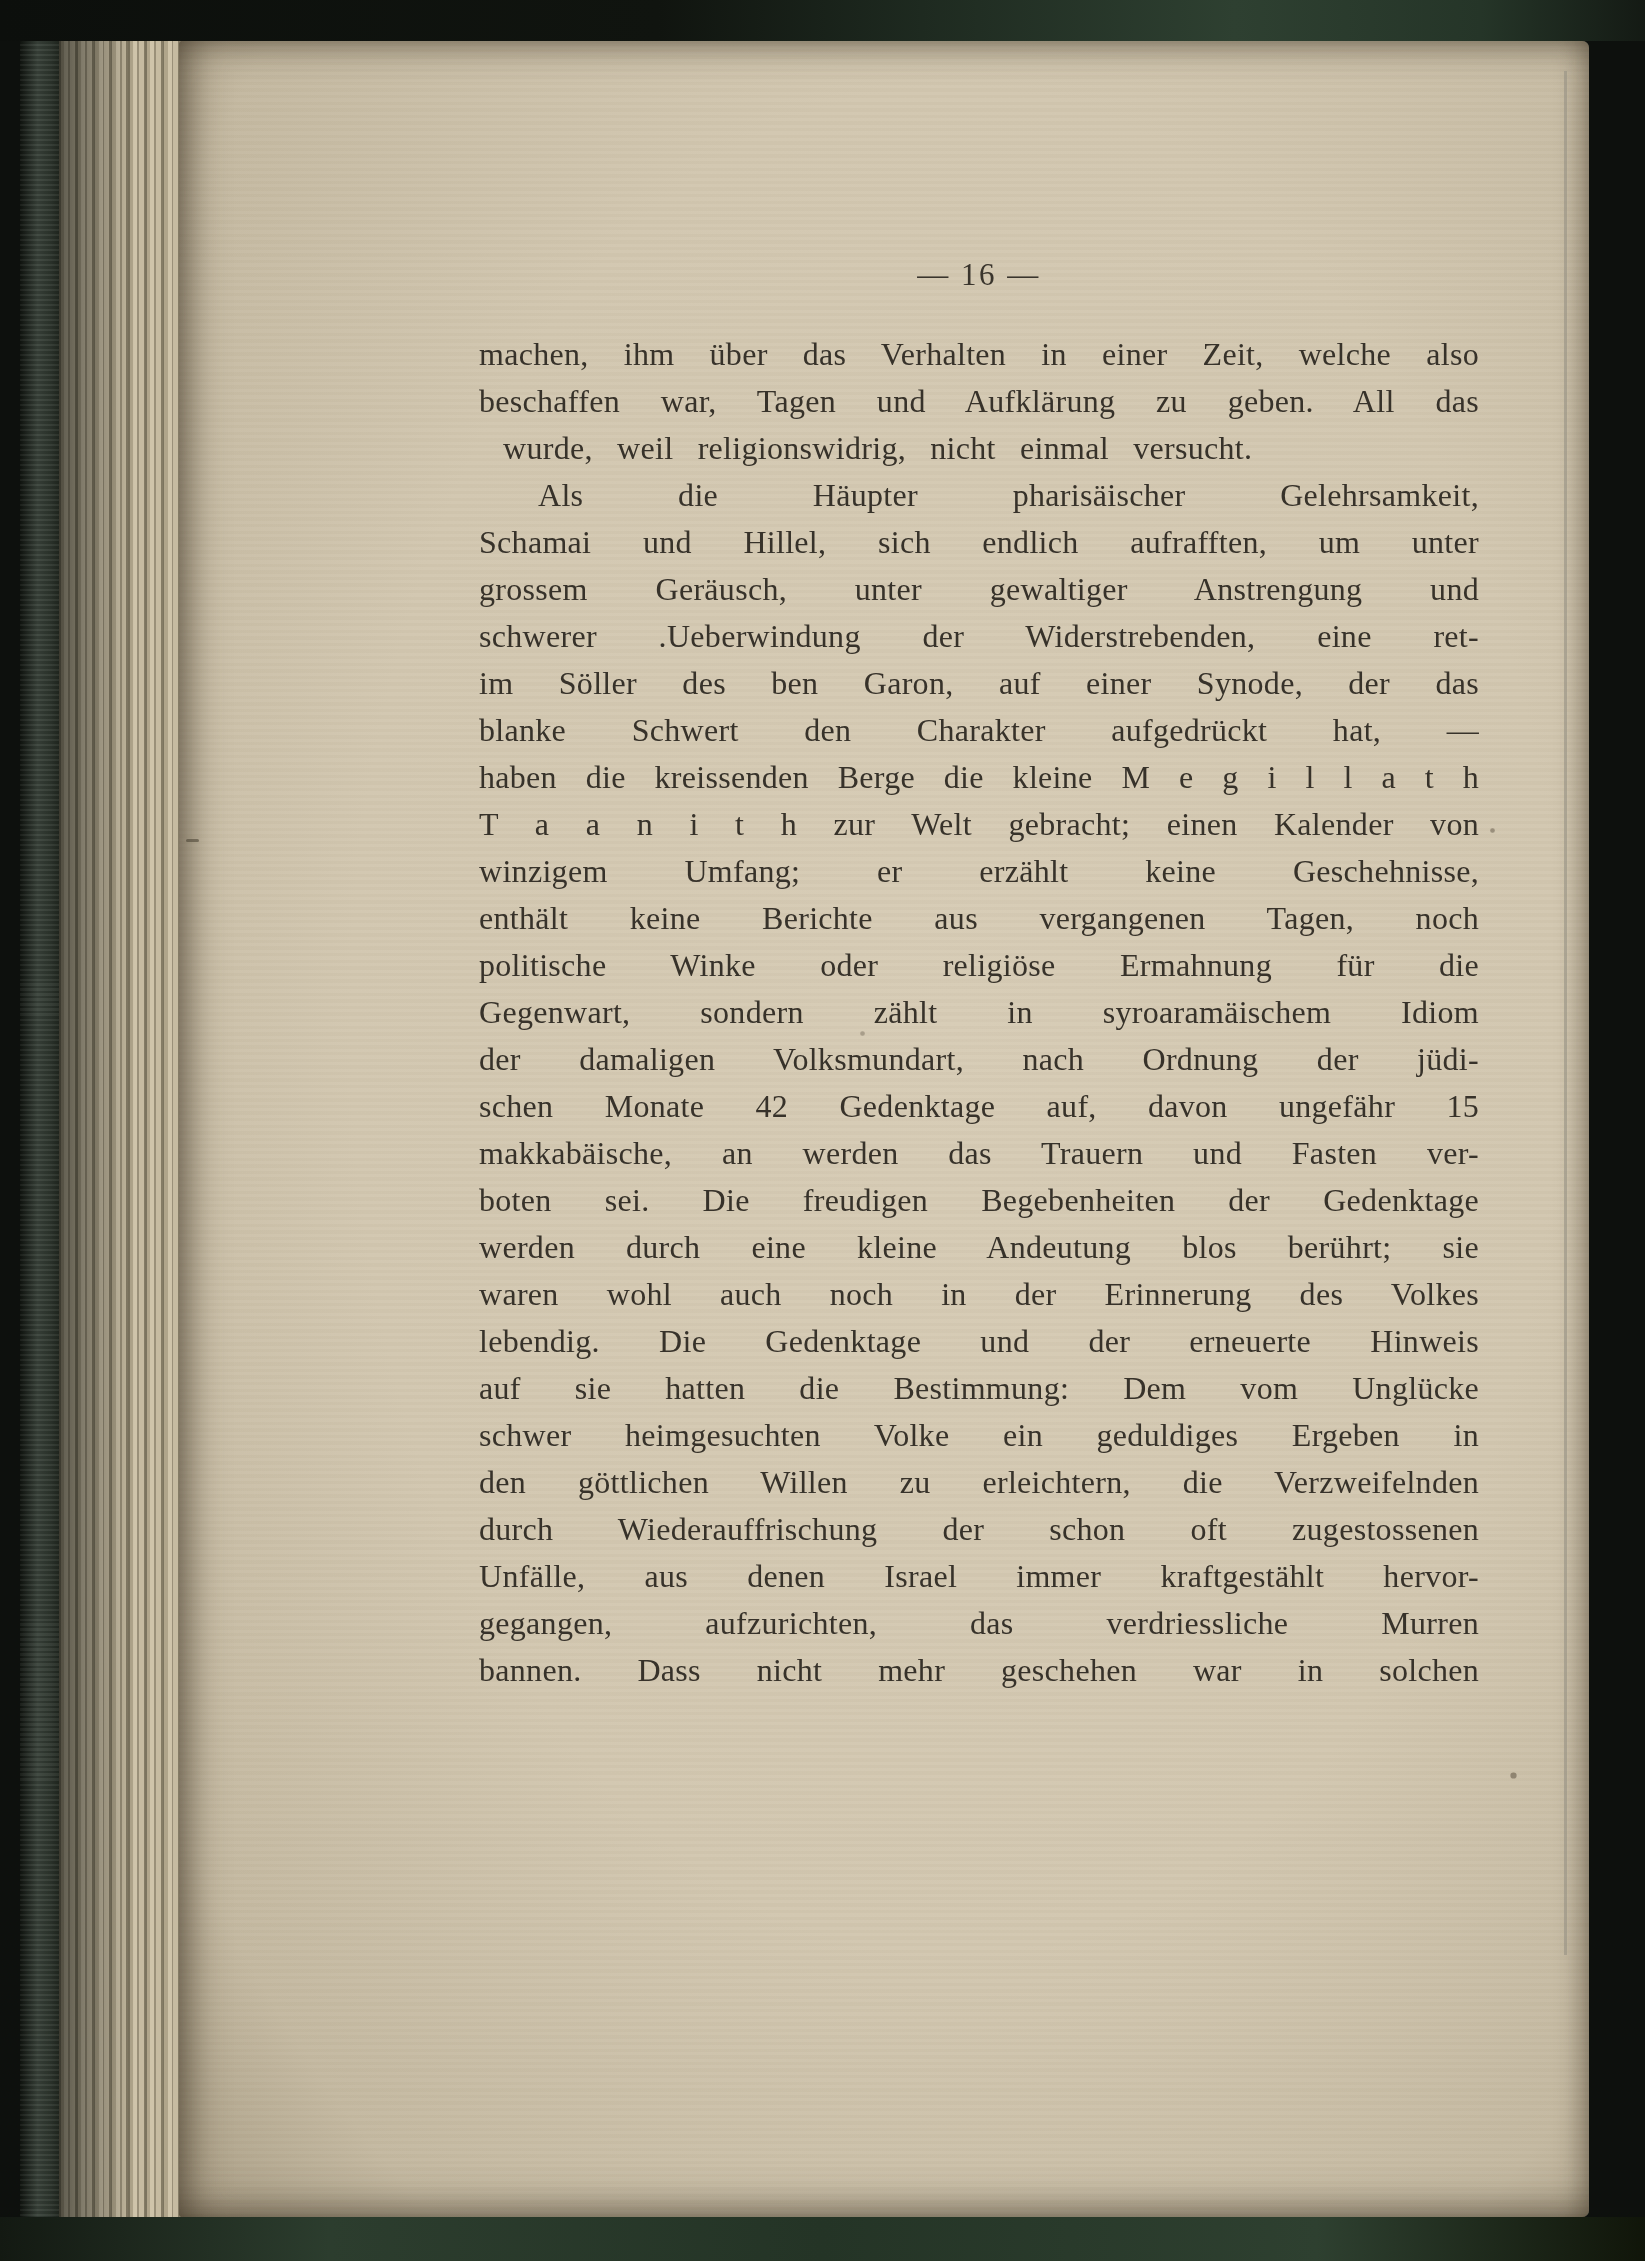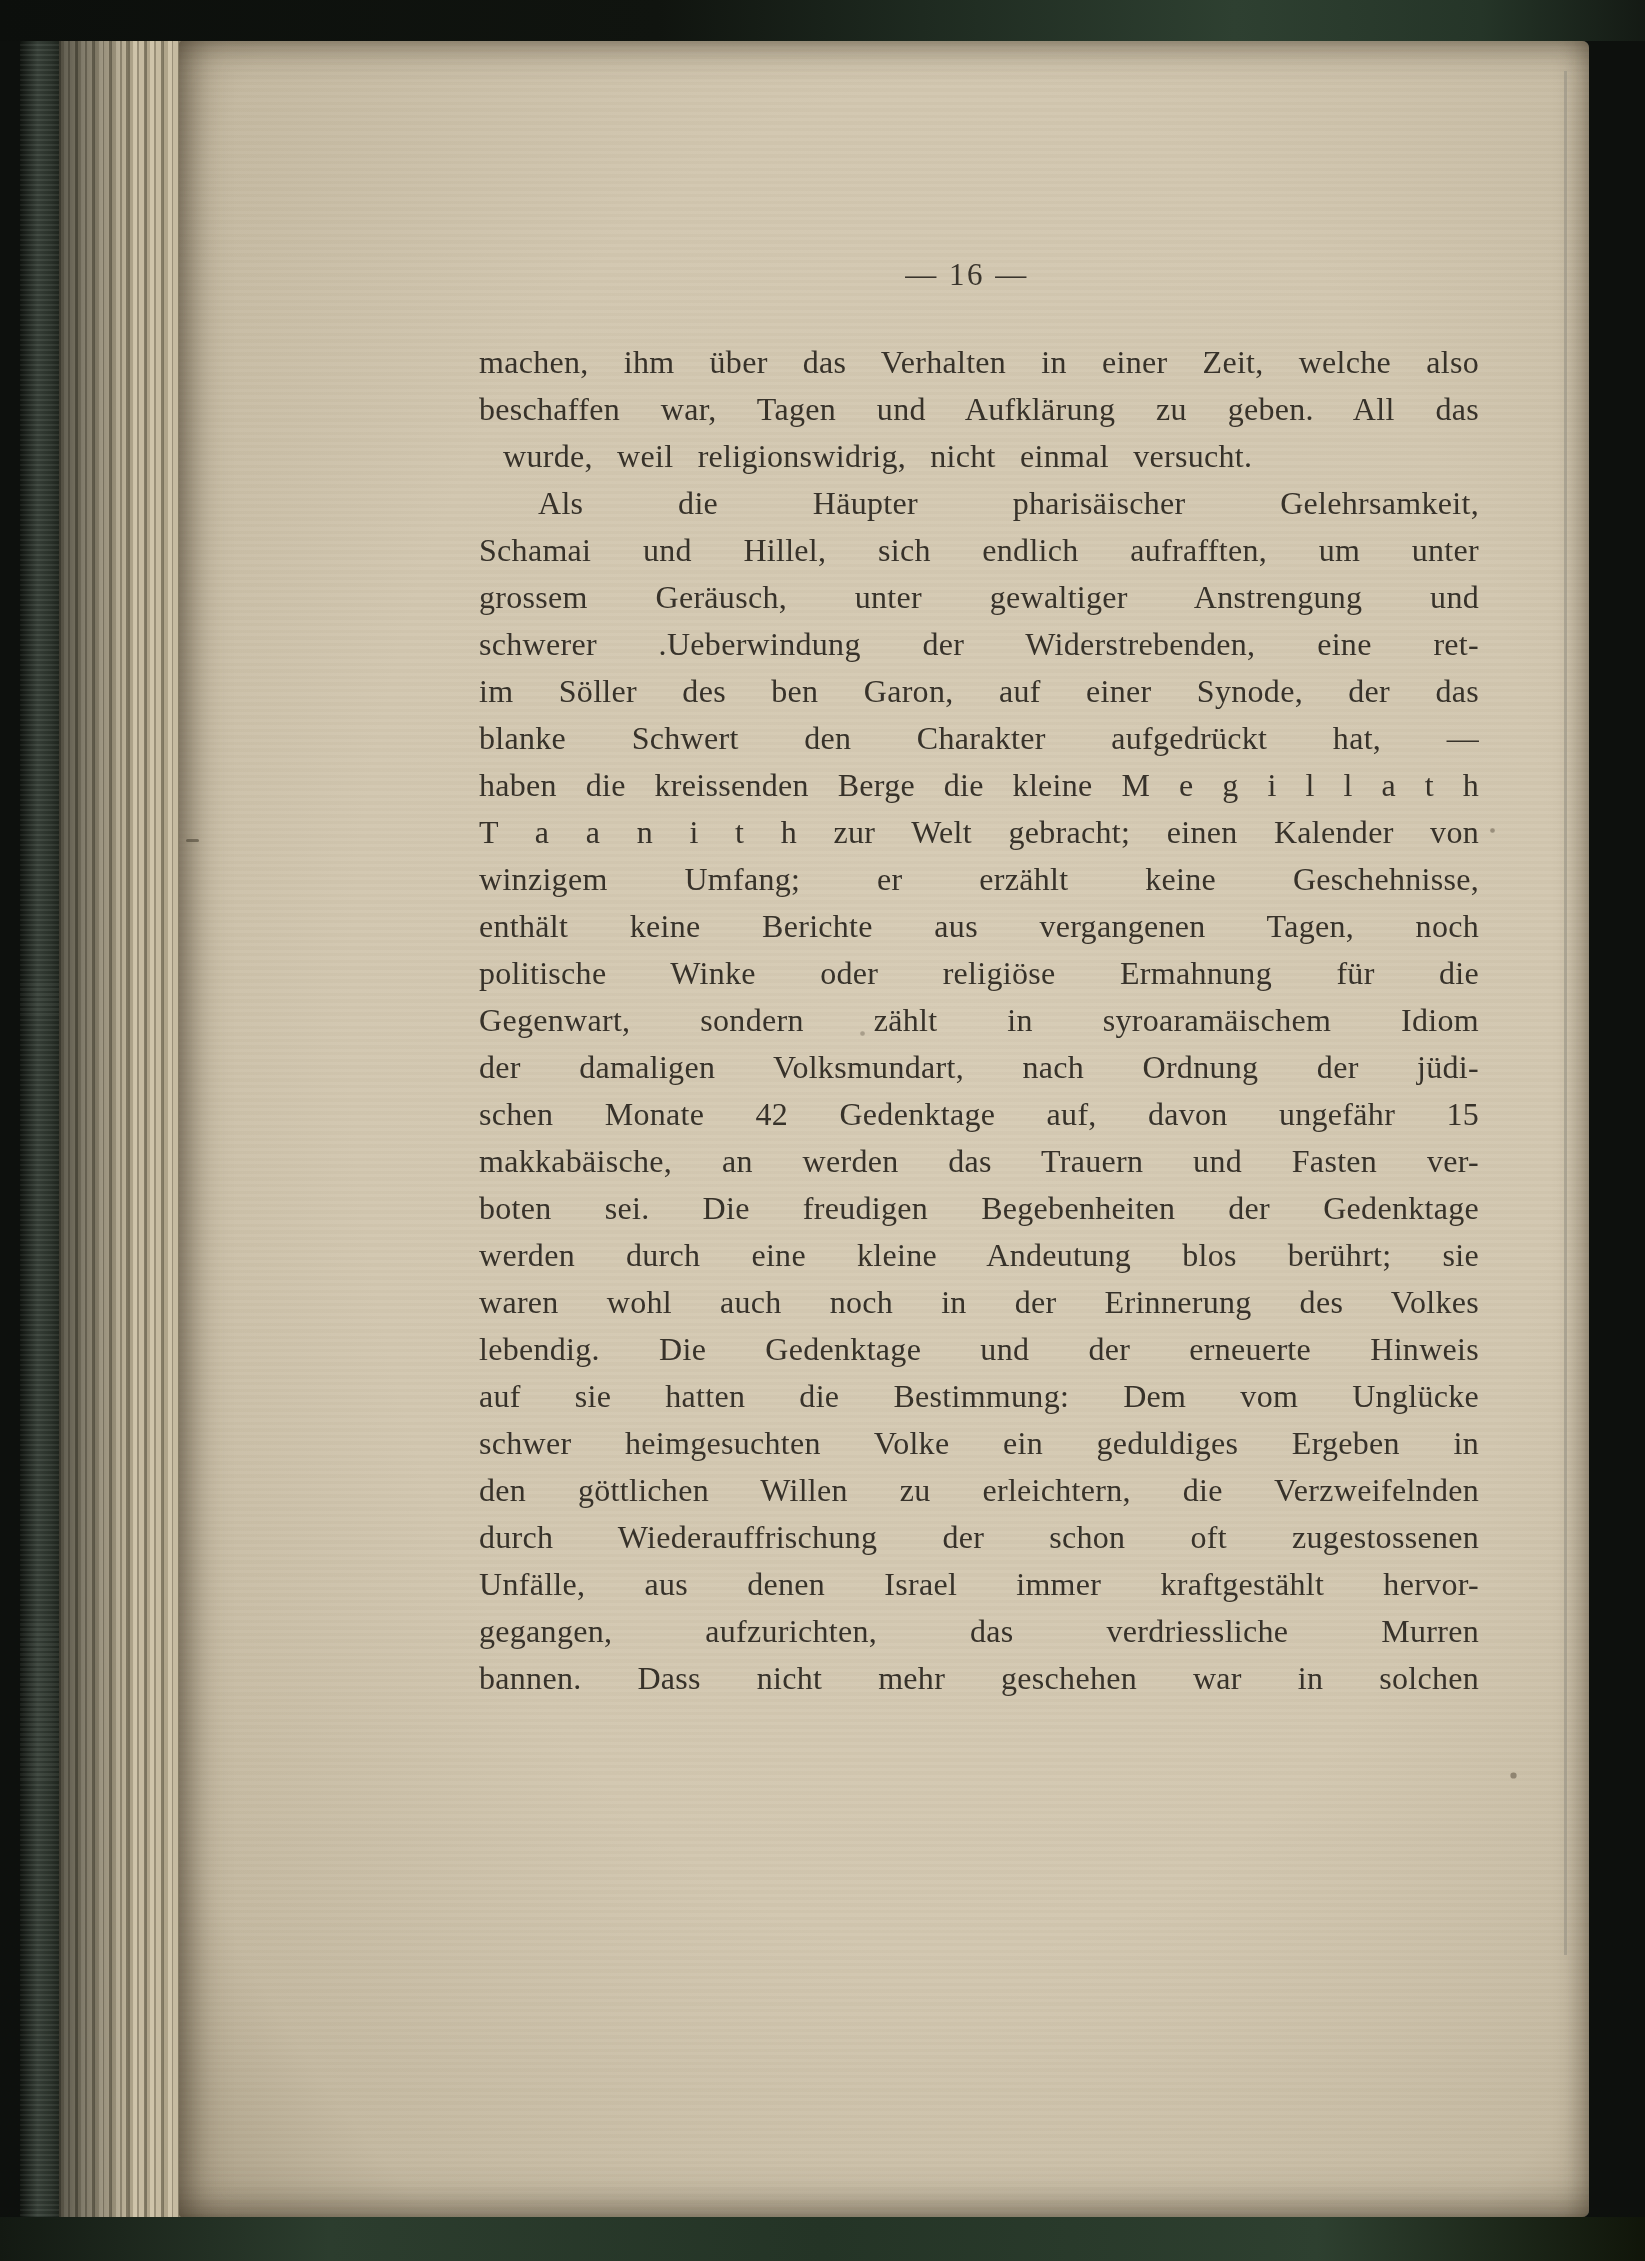--- a/index.html
+++ b/index.html
@@ -41,25 +41,25 @@
       repeating-linear-gradient(0deg, rgba(120,105,80,.03) 0 3.3px, rgba(255,255,255,.02) 3.3px 6.6px),
       radial-gradient(ellipse at 55% 45%, #d7ccb6 0%, #d2c7b0 55%, #c4b9a1 85%, #a99d85 100%);
     box-shadow:
       inset 25px 0 38px -16.5px rgba(60,50,35,.6),
       inset -18px 0 28px -13px rgba(60,50,35,.4),
       inset 0 21.4px 35px -18px rgba(60,50,35,.45),
       inset 0 -26px 39px -18px rgba(60,50,35,.5);
     border-radius:2.5px 6.6px 6.6px 2.5px;
   }
   .page-number{
-    position:absolute;left:288px;top:216px;width:1000px;
+    position:absolute;left:300px;top:216px;width:1000px;
     text-align:center;font-size:31px;color:#3a352d;letter-spacing:2.5px;
   }
   .text-block{
-    position:absolute;left:300px;top:298px;width:1000px;
+    position:absolute;left:300px;top:290px;width:1000px;
     font-size:32px;line-height:47px;color:#37322a;letter-spacing:0.3px;
   }
   .line{
     text-align:justify;text-align-last:justify;
   }
   .line.short{text-align-last:left;word-spacing:.5em;margin-left:24px;}
   .line.indent{text-indent:59px;}
   
   .edge-line{
     position:absolute;left:1564px;top:71px;width:2.5px;height:1884px;z-index:5;

